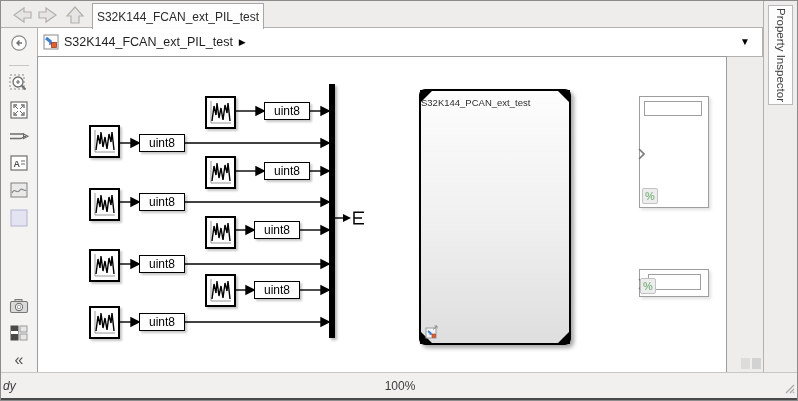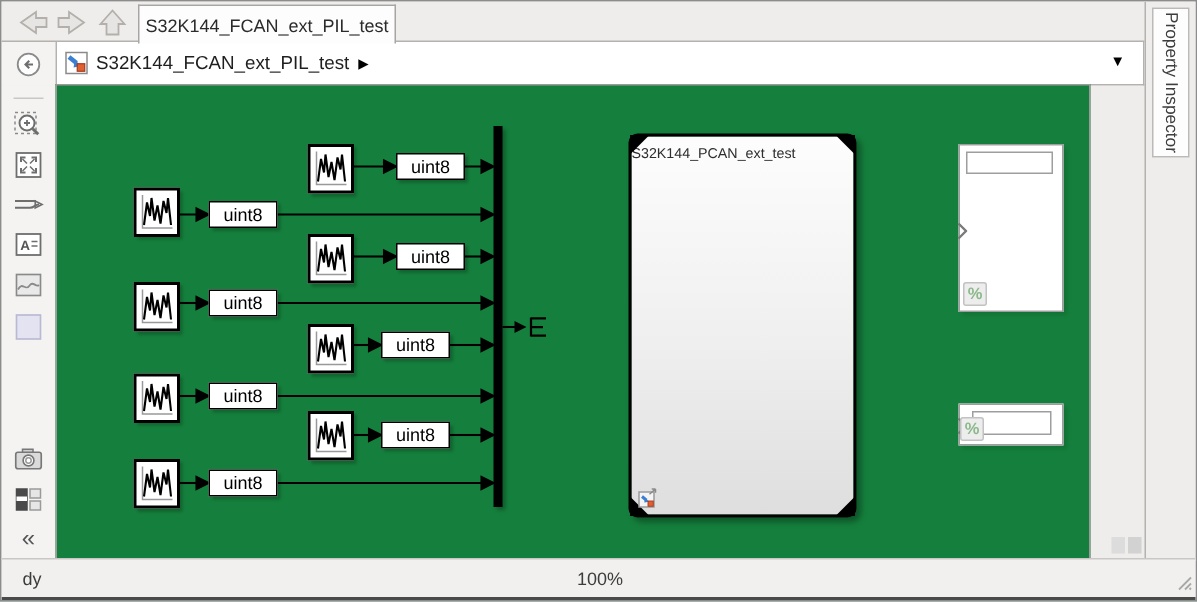--- a/index.html
+++ b/index.html
@@ -35,21 +35,21 @@
 
   
   .palette { position:absolute; left:0; top:56px; width:36px; height:316px; background:#f4f3f2; }
   .p-sep { position:absolute; left:8px; width:20px; border-top:1px solid #c9c7c5; }
   .p-icon { position:absolute; left:7px; width:22px; height:22px; display:flex;
             align-items:center; justify-content:center; cursor:pointer; }
   .collapse-glyph { font-size:16px; color:#555; }
 
   
   .canvas { position:absolute; left:36px; top:55px; width:690px; height:317px;
-            background:#15803d; border:1px solid #9b9b9b; }
+            background:#ffffff; border:1px solid #9b9b9b; }
   .wires { position:absolute; left:0; top:0; }
 
   .src { position:absolute; width:31px; height:33px; background:#fff;
          border:2px solid #000; box-shadow:2px 2px 2px rgba(0,0,0,.22); }
   .dt  { position:absolute; width:46px; height:18px; background:#fff;
          border:1px solid #000; box-shadow:2px 2px 2px rgba(0,0,0,.22);
          display:flex; align-items:center; justify-content:center;
          font-size:12px; color:#000; }
   .mux { position:absolute; left:291px; top:27px; width:6px; height:254px;
          background:#000; box-shadow:2px 2px 3px rgba(0,0,0,.3); }
@@ -74,21 +74,21 @@
   .badge { position:absolute; width:16px; height:16px; background:#ededed;
            border:1px solid #c2c2c2; border-radius:2px; display:flex;
            align-items:center; justify-content:center; font-size:11px;
            font-weight:bold; color:#8cb98c; }
   .sb-chunk { position:absolute; background:#dcdcdc; }
 
   
   .status-bar { position:absolute; left:0; bottom:0; width:798px; height:28px;
                 background:#f1f0ef; border-top:1px solid #c9c7c5;
                 border-bottom:2px solid #4a4a4a; font-size:12px; color:#3c3c3c; }
-  .st-left   { position:absolute; left:14px; top:6px; }
+  .st-left   { position:absolute; left:2px; top:6px;font-style:italic; }
   .st-center { position:absolute; left:0; right:0; top:6px; text-align:center; }
   .st-solver { position:absolute; right:44px; top:6px; color:#2a6fae; cursor:pointer; }
   .st-grip   { position:absolute; right:4px; bottom:4px; }
 </style>
 </head>
 <body>
 
 <div class="frame">
 
   <div class="tab-bar">

